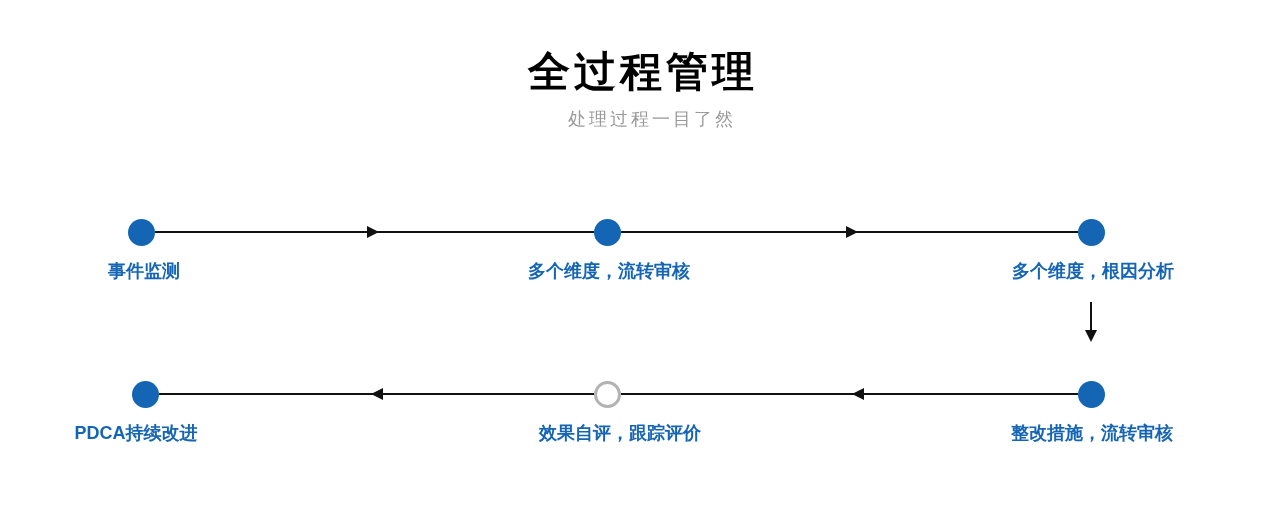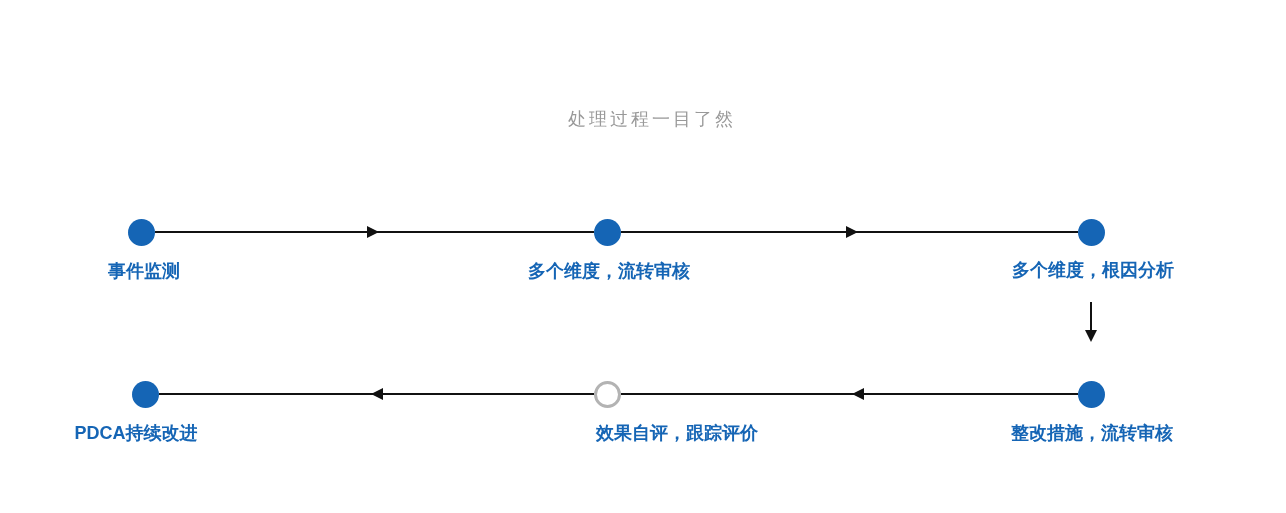--- a/index.html
+++ b/index.html
@@ -90,20 +90,21 @@
     line-height: 1.2;
     color: #1565b5;
     white-space: nowrap;
   }
 </style>
 </head>
 <body>
 
 <div class="stage">
 
+  <h1 class="page-title">全过程管理</h1>
   <p class="page-subtitle">处理过程一目了然</p>
 
   <div>
 
     <div class="hline" style="left:155px; top:231px; width:439px;"></div>
     <div class="arrow right" style="left:367px; top:226px;"></div>
     <div class="hline" style="left:621px; top:231px; width:457px;"></div>
     <div class="arrow right" style="left:846px; top:226px;"></div>
 
     <div class="vline" style="left:1090px; top:302px; height:30px;"></div>
@@ -114,25 +115,25 @@
     <div class="hline" style="left:159px; top:393px; width:435px;"></div>
     <div class="arrow left" style="left:371px; top:388px;"></div>
 
     <div class="node" style="left:128px; top:219px;"></div>
     <div class="step-label" style="left:-6px; top:261px;">事件监测</div>
 
     <div class="node" style="left:594px; top:219px;"></div>
     <div class="step-label" style="left:459px; top:261px;">多个维度，流转审核</div>
 
     <div class="node" style="left:1078px; top:219px;"></div>
-    <div class="step-label" style="left:943px; top:261px;font-family:Liberation Mono, monospace;">多个维度，根因分析</div>
+    <div class="step-label" style="left:943px; top:261px;">多个维度，根因分析</div>
 
     <div class="node" style="left:1078px; top:381px;"></div>
     <div class="step-label" style="left:942px; top:423px;">整改措施，流转审核</div>
 
     <div class="node hollow" style="left:594px; top:381px;"></div>
-    <div class="step-label" style="left:458px; top:423px;text-align:right;">效果自评，跟踪评价</div>
+    <div class="step-label" style="left:470px; top:423px;">效果自评，跟踪评价</div>
 
     <div class="node" style="left:132px; top:381px;"></div>
     <div class="step-label" style="left:-14px; top:423px;">PDCA持续改进</div>
 
   </div>
 </div>
 
 </body></html>

